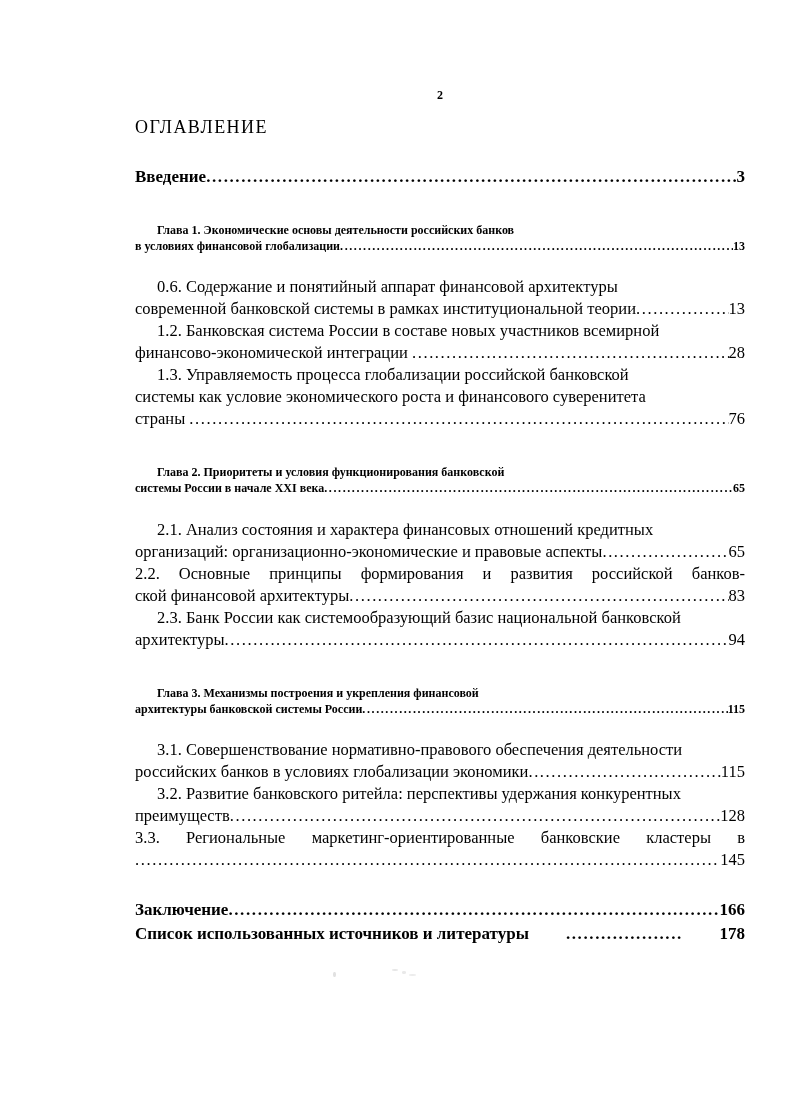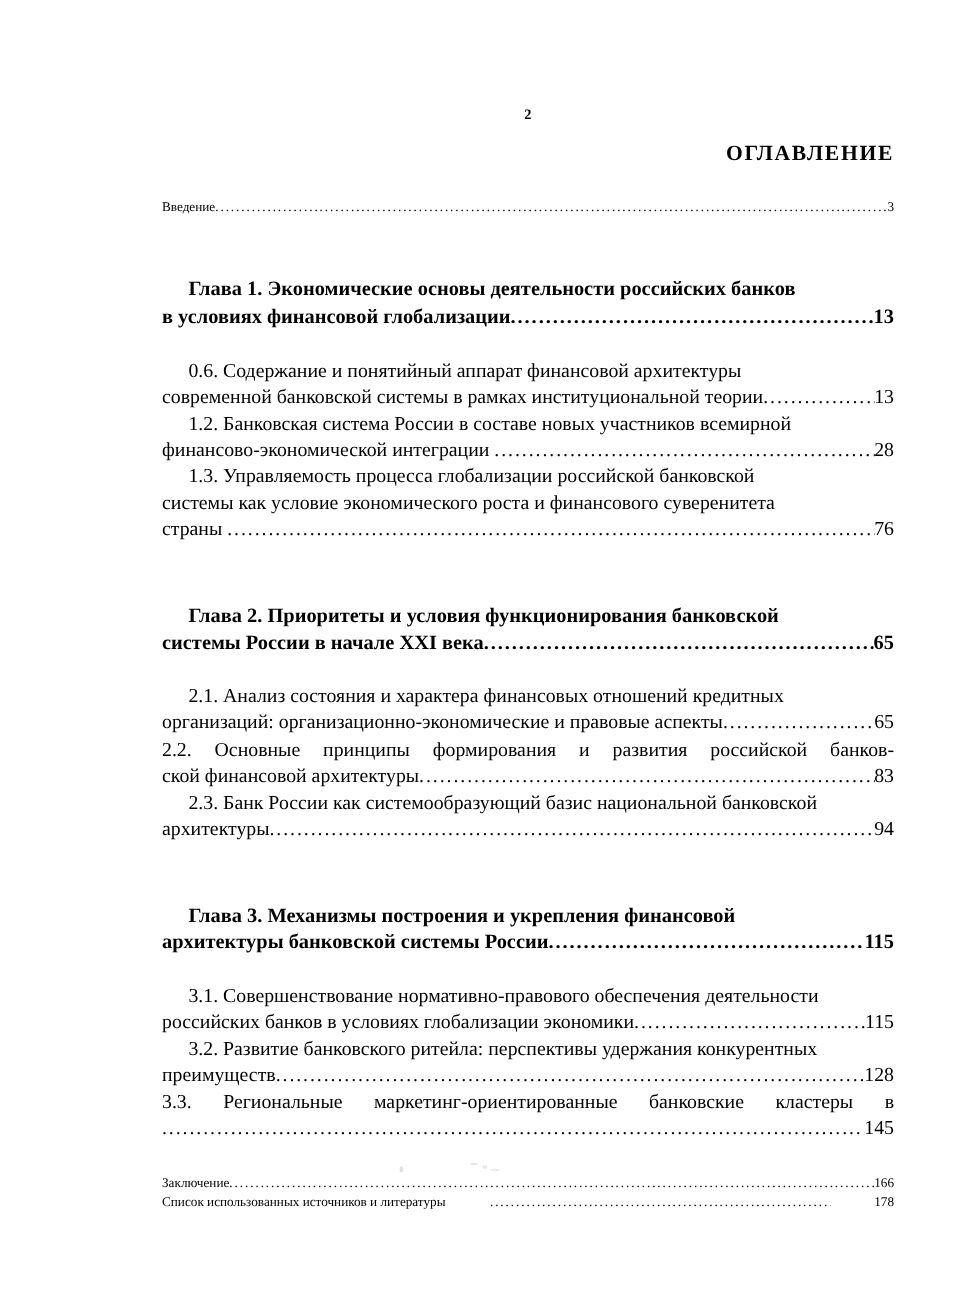--- a/index.html
+++ b/index.html
@@ -29,25 +29,25 @@
   .folio {
     text-align: center;
     font-size: 12px;
     font-weight: bold;
     letter-spacing: 0.2px;
     margin: 0 0 14px 0;
   }
 
   
   .doc-title {
-    text-align: right;
+    text-align: left;
     font-size: 18px;
     letter-spacing: 1.4px;
     margin: 0 0 28px 0;
-    font-weight: bold;
+    font-weight: normal;
   }
 
   
   .toc-line {
     display: flex;
     align-items: baseline;
     width: 100%;
   }
   .toc-label {
     white-space: pre;
@@ -60,34 +60,34 @@
     letter-spacing: 1.6px;
     transform: translateY(0px);
   }
   .pageno {
     white-space: pre;
     padding-left: 0px;
   }
 
   
   .entry-bold {
-    font-weight: normal;
-    font-size: 11px;
+    font-weight: bold;
+    font-size: 17px;
     line-height: 1.30;
   }
   .block-intro {
     margin-top: 6px;
   }
 
   
   .chapter {
     font-weight: bold;
-    font-size: 17px;
+    font-size: 12px;
     line-height: 1.34;
-    margin-top: 50px;
+    margin-top: 34px;
   }
   .chapter .first-line {
     text-indent: 22px;
   }
 
   
   .section {
     font-size: 16.5px;
     line-height: 1.335;
   }

